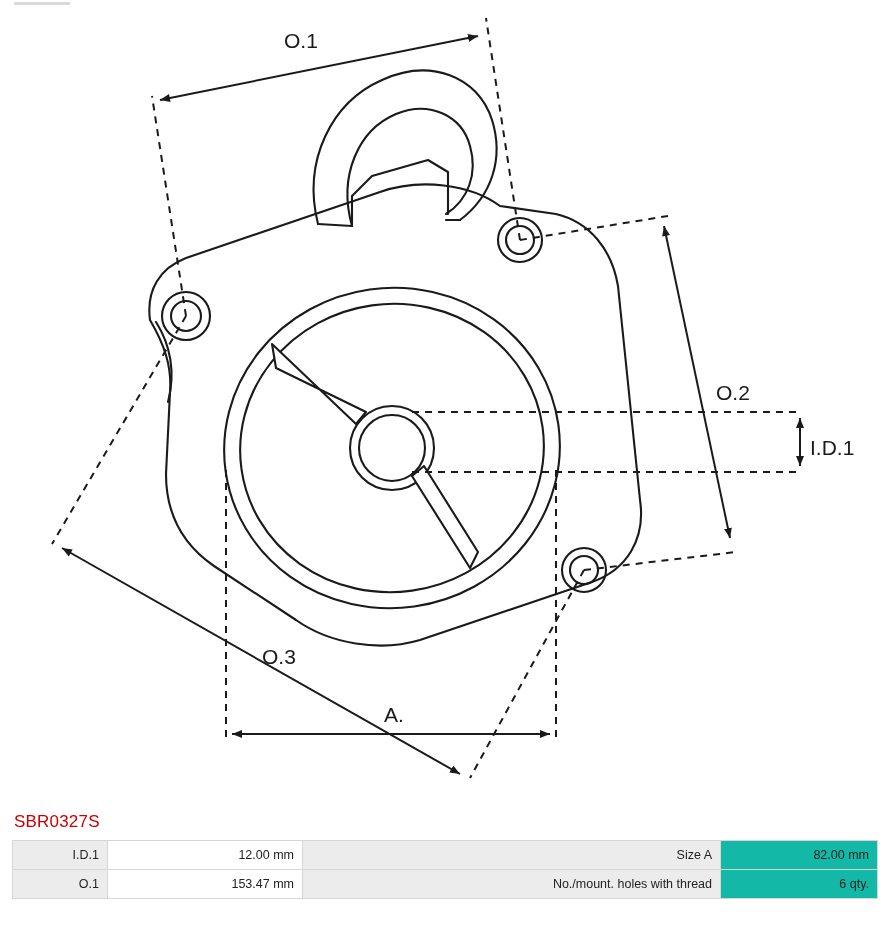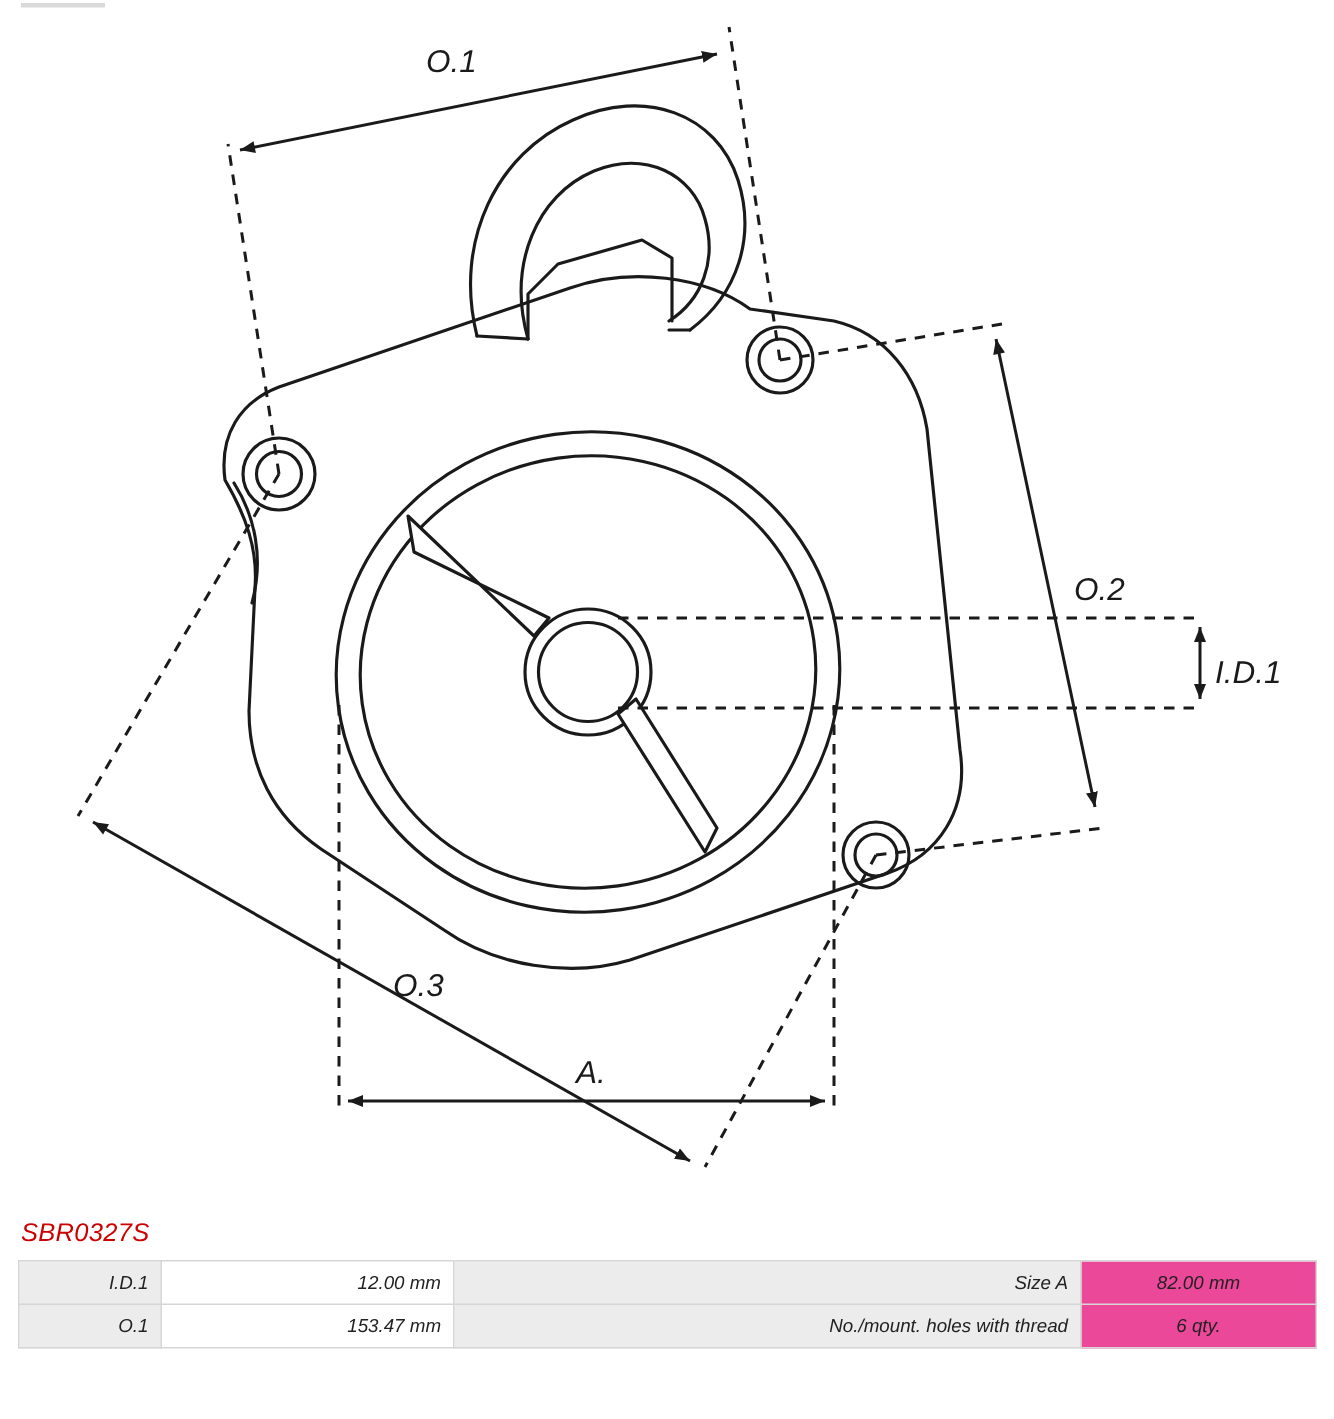--- a/index.html
+++ b/index.html
@@ -12,21 +12,20 @@
     height: 946px;
     font-family: "Liberation Sans", sans-serif;
     color: #222;
     position: relative;
     overflow: hidden;
   }
   #page {
     position: relative;
     width: 889px;
     height: 946px;
-    font-style: italic;
   }
   #drawing {
     position: absolute;
     left: 0;
     top: 0;
     width: 889px;
     height: 810px;
   }
   .dim-label {
     font-family: "Liberation Sans", sans-serif;
@@ -68,22 +67,22 @@
     text-align: right;
     background: #ffffff;
   }
   td.lbl2 {
     text-align: right;
     background: #ececec;
     margin-top: 40px;
   }
   td.val2 {
     width: 140px;
-    text-align: center;
-    background: #ec4899;
+    text-align: right;
+    background: #14b8a6;
   }
 </style>
 </head>
 <body>
 
 <div id="page">
 
   <svg id="drawing" viewBox="0 0 889 810">
     <defs>
       <marker id="arrowEnd" markerWidth="12" markerHeight="12" refX="10" refY="4" orient="auto" markerUnits="userSpaceOnUse">

